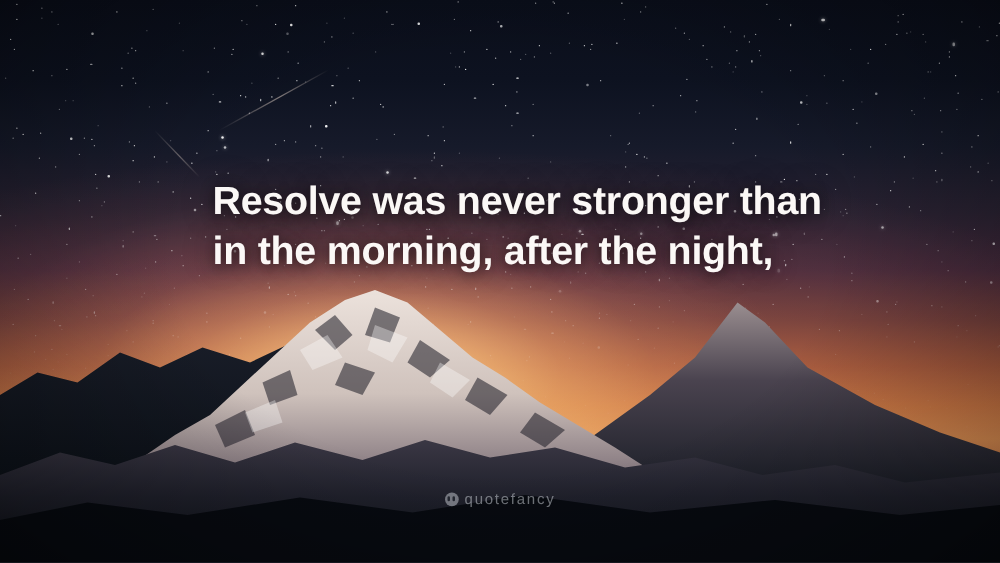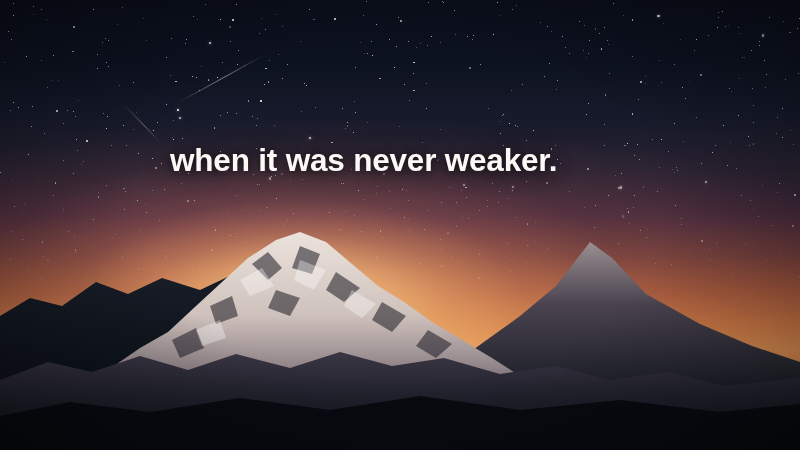--- a/index.html
+++ b/index.html
@@ -819,18 +819,23 @@
       </g>
 
       <path d="M0,160 L48,142 L92,152 L140,136 L188,150 L236,134 L290,148 L340,132 L392,146 L444,138 L500,154 L556,146 L610,160 L668,152 L724,166 L800,158 L800,230 L0,230 Z" fill="url(#rockG)"></path>
       <path d="M0,196 L70,182 L150,192 L240,178 L330,190 L420,176 L520,190 L620,180 L720,192 L800,184 L800,230 L0,230 Z" fill="#070a10"></path>
     </svg>
   </div>
 
   <div class="vignette"></div>
 
   <div class="quote">
-    <span class="ln">when it was never weaker.</span>
+    <span class="ln">Resolve was never stronger than</span>
+    <span class="ln">in the morning, after the night,</span>
   </div>
 
 
+  <div class="wm">
+    <span class="badge"></span>
+    <span class="wmtext">quotefancy</span>
+  </div>
 
 </div>
 
 </body></html>

